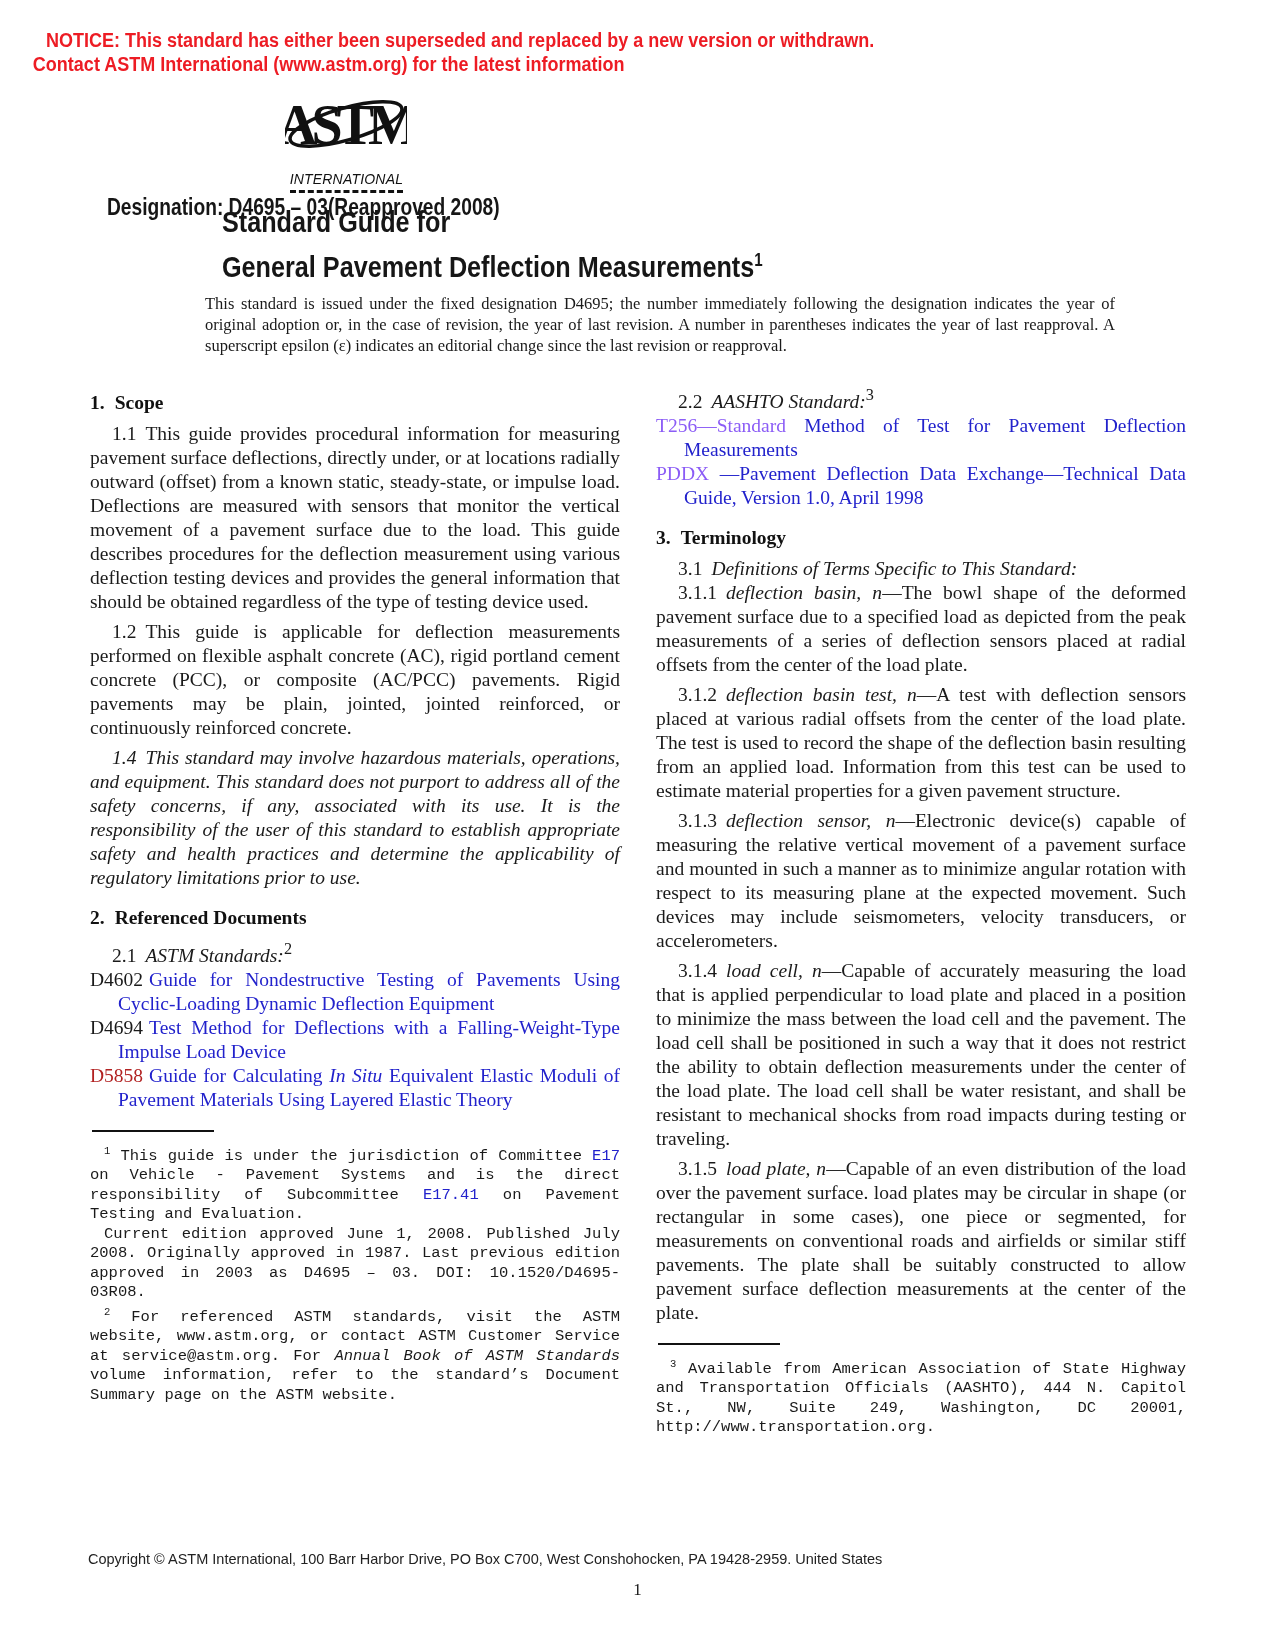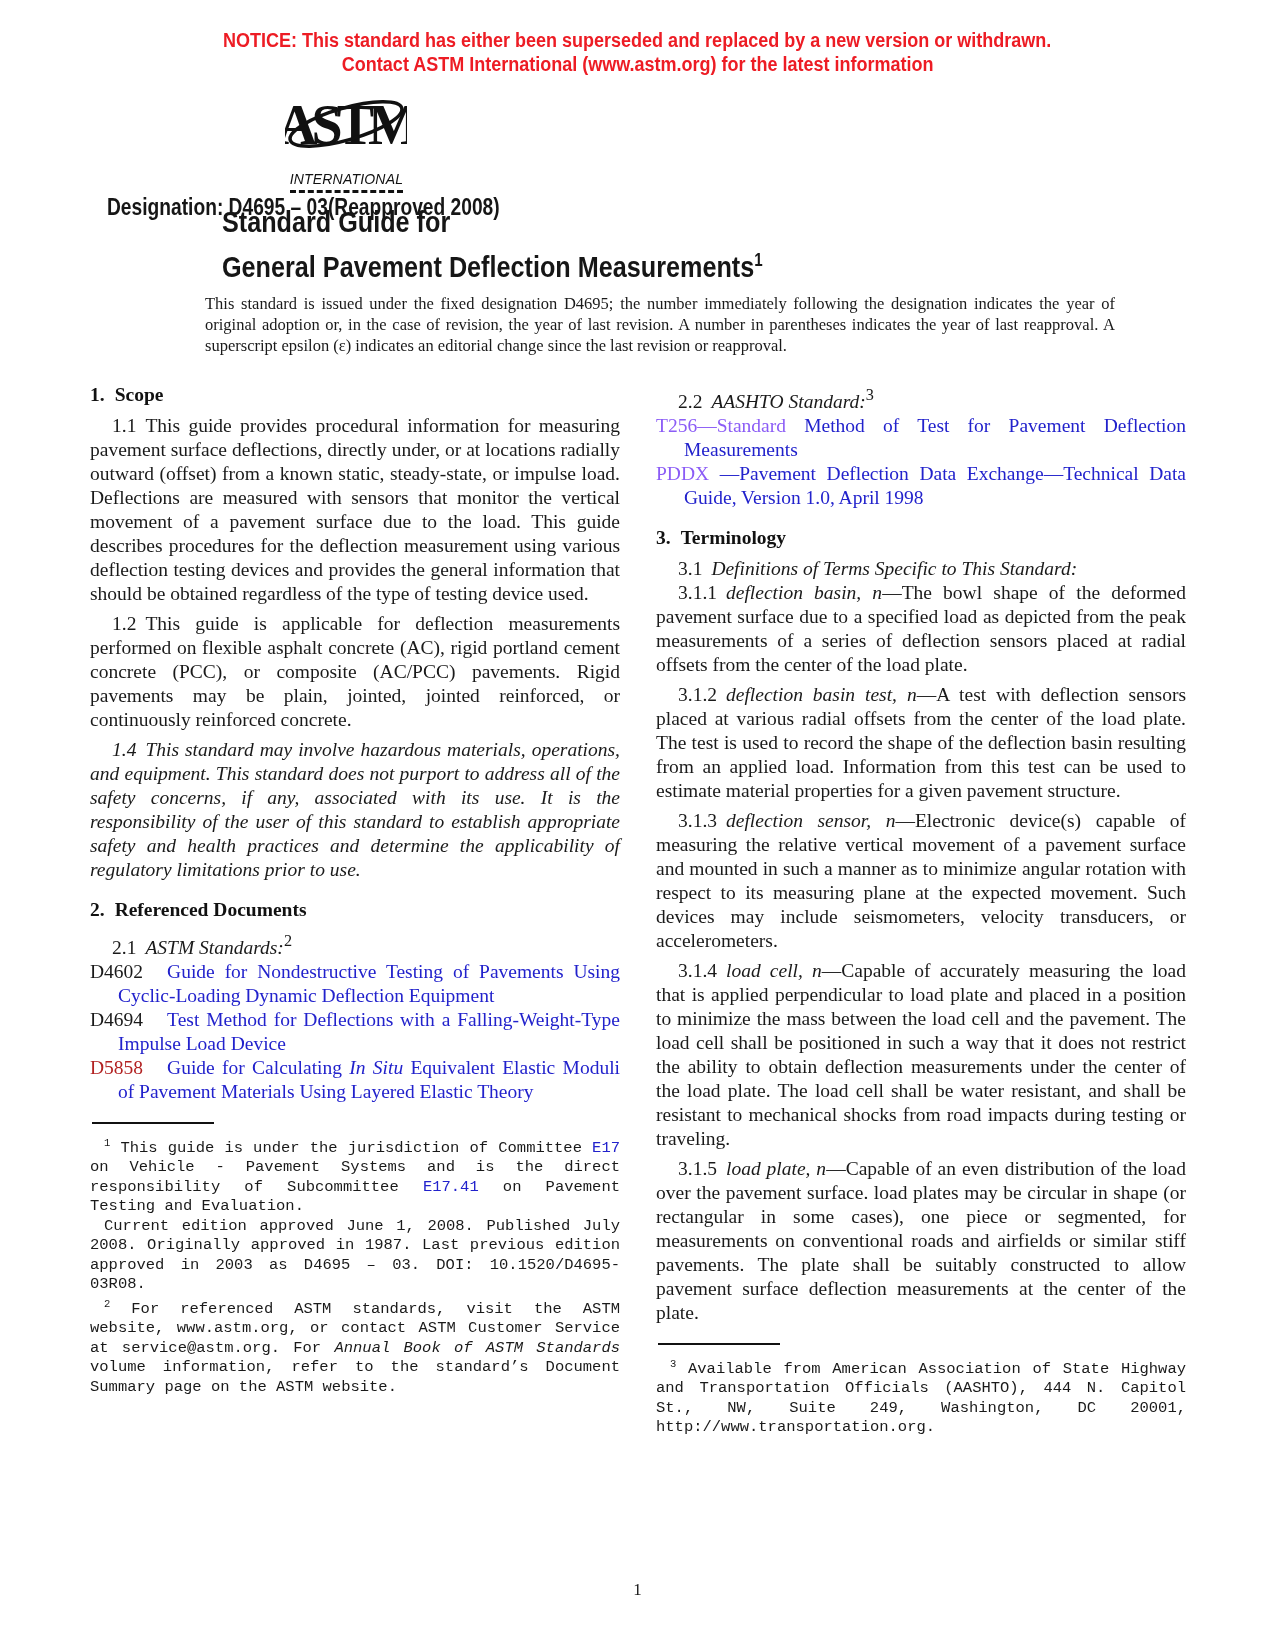--- a/index.html
+++ b/index.html
@@ -4,21 +4,21 @@
 <style>
   * { margin:0; padding:0; box-sizing:border-box; }
   html,body { background:#888; }
   .page {
     position:relative; width:1275px; height:1650px; margin:0 auto;
     background:#ffffff; overflow:hidden;
     font-family:"Liberation Serif","DejaVu Serif",serif; color:#1a1a1a;
   }
   
   .notice {
-    position:absolute; top:28px; left:0; right:0; text-align:center;
+    position:absolute; top:28px; left:0; right:0; 
     color:#ed1c24; font-family:"Liberation Sans","DejaVu Sans",sans-serif;
     font-weight:bold; font-size:20px; line-height:24px;
   }
   .notice .squeeze { display:inline-block; transform:scaleX(0.9); transform-origin:center; white-space:nowrap; }
   
   .header { position:absolute; top:80px; left:95px; display:flex; align-items:center;flex-direction:column; }
   .logo { width:126px; text-align:center; }
   .logo-sub {
     display:inline-block; font-family:"Liberation Sans","DejaVu Sans",sans-serif;
     font-weight:normal; font-style:italic; font-size:14px; letter-spacing:0.2px;
@@ -40,31 +40,31 @@
   .issue-note {
     position:absolute; top:293px; left:205px; width:910px;
     font-size:16.5px; line-height:21px; text-align:justify;
   }
   
   .columns { position:absolute; top:383px; left:90px; width:1096px; display:flex; gap:36px; }
   .col { width:530px; font-size:19.5px; line-height:24px; }
   h2.sec {
     font-size:19.5px; line-height:24px; font-weight:bold; margin:16px 0 7px 0; color:#111;
   }
-  h2.sec:first-child { margin-top:0; }
+  h2.sec:first-child { margin-top:8px; }
   h2.sec .lbl { margin-left:10px; }
   p.par { text-align:justify; text-indent:22px; margin:0 0 6px 0; }
   p.par .pnum { margin-right:9px; }
   p.par.italic { font-style:italic; }
   p.sub { text-indent:22px; margin:0; }
   p.sub .pnum { margin-right:9px; }
   .term { font-style:italic;margin-top:33px; }
   
   .ref { padding-left:28px; text-indent:-28px; text-align:justify; margin:0; }
-  .ref .code { color:#1a1a1a; margin-right:24px; }
+  .ref .code { color:#1a1a1a; margin-right:6px; }
   .ref .code.red { color:#b22222; }
   .link-blue { color:#2222cc; text-decoration:none; cursor:pointer; }
   .link-red { color:#8b5cf6; text-decoration:none; cursor:pointer; }
   
   .fn-sep { width:122px; border:none; border-top:2.5px solid #111; margin:18px 0 10px 2px; }
   .fn { font-size:15.5px; line-height:19.5px; text-align:justify; text-indent:14px; margin:0;font-family:Liberation Mono, monospace; }
   .fn sup { font-size:10.5px; }
   
   .copyright {
     position:absolute; top:1551px; left:88px; right:88px;
@@ -139,15 +139,16 @@
       <p class="par"><span class="pnum">3.1.2</span><span class="term">deflection basin test, n</span><span>—A test with deflection sensors placed at various radial offsets from the center of the load plate. The test is used to record the shape of the deflection basin resulting from an applied load. Information from this test can be used to estimate material properties for a given pavement structure.</span></p>
       <p class="par"><span class="pnum">3.1.3</span><span class="term">deflection sensor, n</span><span>—Electronic device(s) capable of measuring the relative vertical movement of a pavement surface and mounted in such a manner as to minimize angular rotation with respect to its measuring plane at the expected movement. Such devices may include seismometers, velocity transducers, or accelerometers.</span></p>
       <p class="par"><span class="pnum">3.1.4</span><span class="term">load cell, n</span><span>—Capable of accurately measuring the load that is applied perpendicular to load plate and placed in a position to minimize the mass between the load cell and the pavement. The load cell shall be positioned in such a way that it does not restrict the ability to obtain deflection measurements under the center of the load plate. The load cell shall be water resistant, and shall be resistant to mechanical shocks from road impacts during testing or traveling.</span></p>
       <p class="par"><span class="pnum">3.1.5</span><span class="term">load plate, n</span><span>—Capable of an even distribution of the load over the pavement surface. load plates may be circular in shape (or rectangular in some cases), one piece or segmented, for measurements on conventional roads and airfields or similar stiff pavements. The plate shall be suitably constructed to allow pavement surface deflection measurements at the center of the plate.</span></p>
 
       <hr class="fn-sep">
       <p class="fn"><sup>3</sup><span> Available from American Association of State Highway and Transportation Officials (AASHTO), 444 N. Capitol St., NW, Suite 249, Washington, DC 20001, http://www.transportation.org.</span></p>
     </div>
   </div>
 
+  <div class="copyright">Copyright © ASTM International, 100 Barr Harbor Drive, PO Box C700, West Conshohocken, PA 19428-2959. United States</div>
   <div class="pageno">1</div>
 
 </div>
 
 </body></html>

